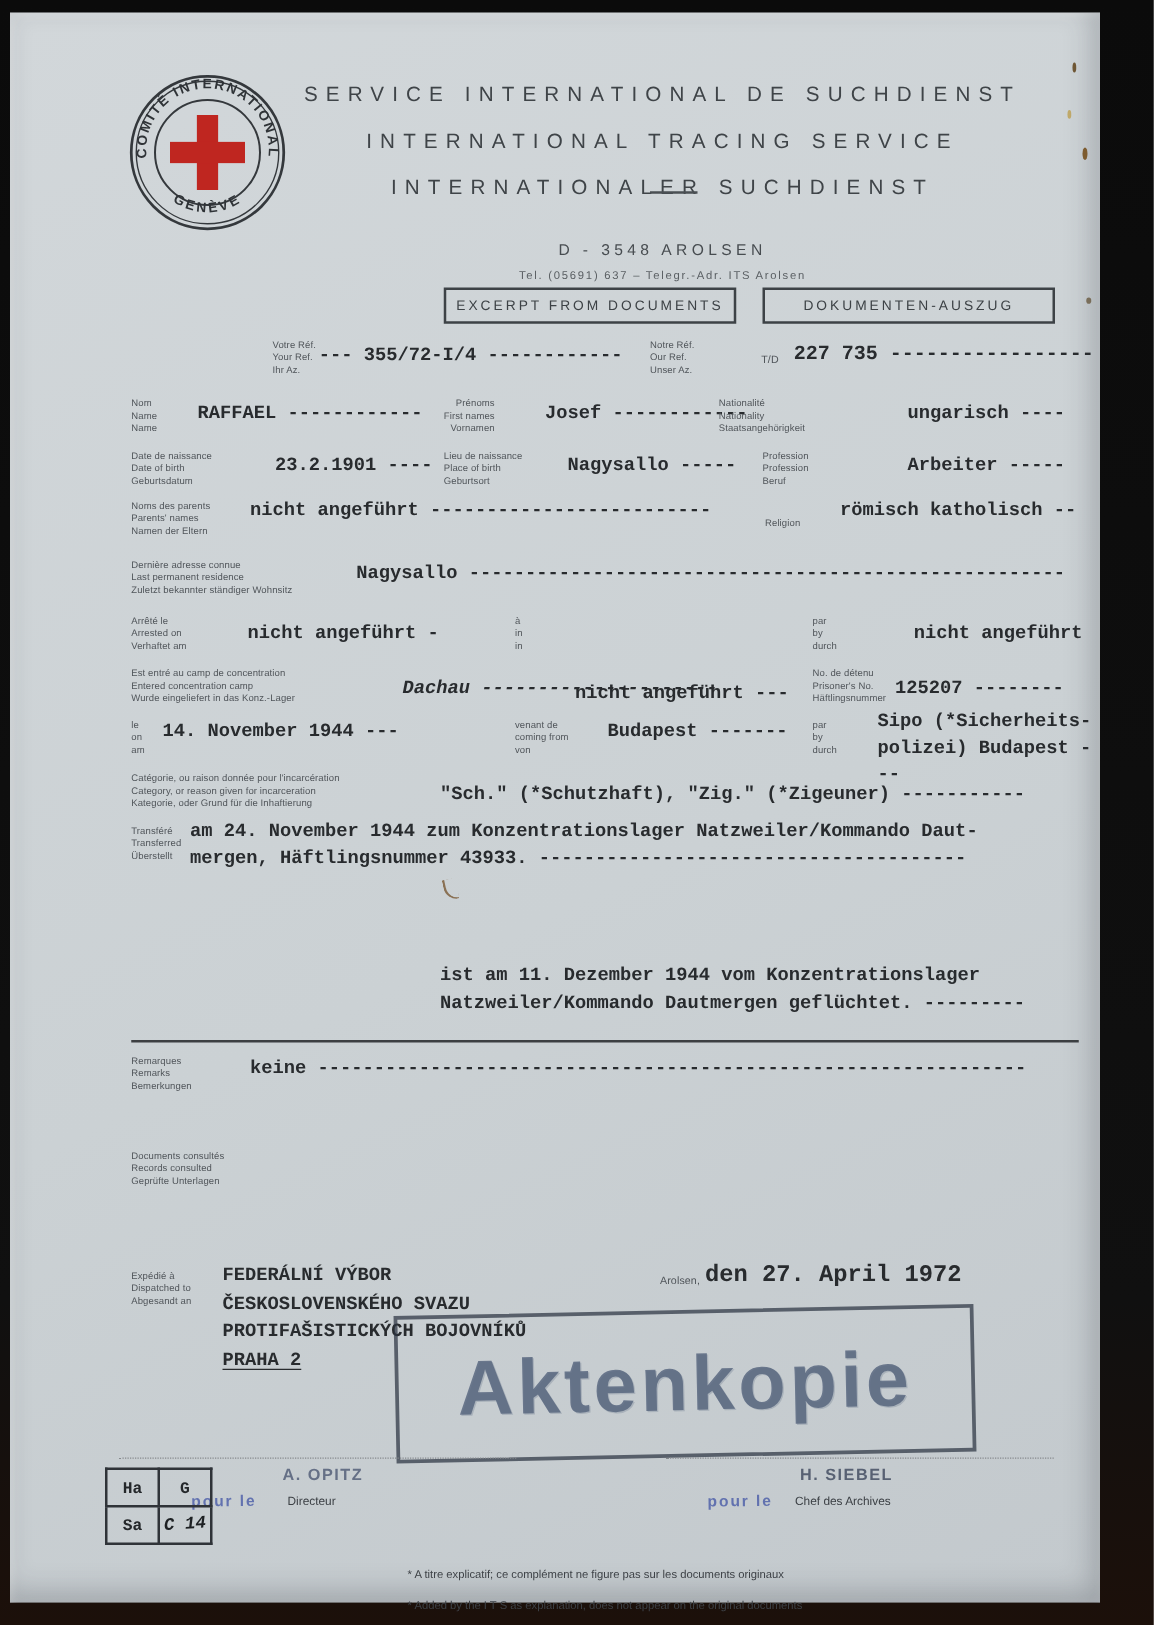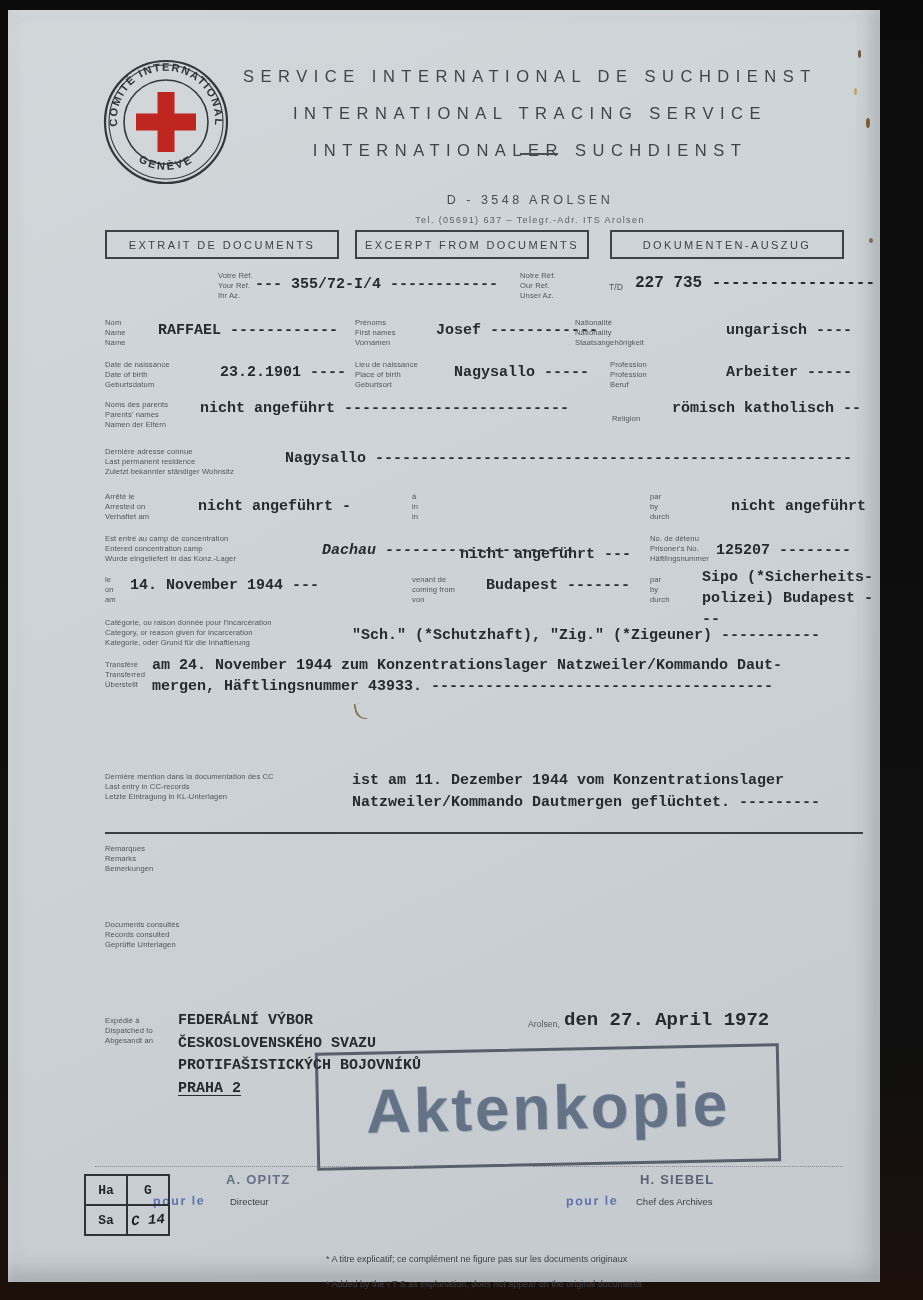--- a/index.html
+++ b/index.html
@@ -93,39 +93,38 @@
   <div class="hdr-center">
     <div class="title-line">SERVICE INTERNATIONAL DE SUCHDIENST</div>
     <div class="title-line">INTERNATIONAL TRACING SERVICE</div>
     <div class="title-line">INTERNATIONALER SUCHDIENST</div>
     <div style="height:14px;"></div>
     <div class="addr">D - 3548 AROLSEN</div>
     <div class="tel">Tel. (05691) 637  –  Telegr.-Adr. ITS Arolsen</div>
   </div>
   <div class="divider"></div>
 
-  <div class="secbox" style="left:97px;width:230px;">EXTRAIT DE DOCUMENTS</div>
   <div class="secbox" style="left:347px;width:230px;">EXCERPT FROM DOCUMENTS</div>
   <div class="secbox" style="left:602px;width:230px;">DOKUMENTEN-AUSZUG</div>
 
   <div class="lbl" style="left:210px;top:261px;">Votre Réf.
 Your Ref.
 Ihr Az.</div>
   <div class="tw" style="left:247px;top:264px;">--- 355/72-I/4 ------------</div>
   <div class="lbl" style="left:512px;top:261px;">Notre Réf.
 Our Ref.
 Unser Az.</div>
   <div class="lbl" style="left:601px;top:272px;font-size:8.5px;">T/D</div>
   <div class="tw" style="left:627px;top:263px;font-size:16px;">227 735 -----------------</div>
 
   <div class="lbl" style="left:97px;top:308px;">Nom
 Name
 Name</div>
   <div class="tw" style="left:150px;top:310px;">RAFFAEL ------------</div>
-  <div class="lbl" style="left:347px;top:308px;">Prénoms
+  <div class="lbl" style="left:347px;top:308px;text-align:right;">Prénoms
 First names
 Vornamen</div>
   <div class="tw" style="left:428px;top:310px;">Josef ------------</div>
   <div class="lbl" style="left:567px;top:308px;">Nationalité
 Nationality
 Staatsangehörigkeit</div>
   <div class="tw" style="left:718px;top:310px;">ungarisch ----</div>
 
   <div class="lbl" style="left:97px;top:350px;">Date de naissance
 Date of birth
@@ -192,31 +191,29 @@
 Category, or reason given for incarceration
 Kategorie, oder Grund für die Inhaftierung</div>
   <div class="tw" style="left:344px;top:615px;">"Sch." (*Schutzhaft), "Zig." (*Zigeuner) -----------</div>
 
   <div class="lbl" style="left:97px;top:650px;">Transféré
 Transferred
 Überstellt</div>
   <div class="tw" style="left:144px;top:645px;">am 24. November 1944 zum Konzentrationslager Natzweiler/Kommando Daut-
 mergen, Häftlingsnummer 43933. --------------------------------------</div>
 
-  <div class="lbl" style="left:97px;top:762px;">Dernière mention dans la documentation des CC
-Last entry in CC-records
-Letzte Eintragung in KL-Unterlagen</div>
   <div class="tw" style="left:344px;top:760px;line-height:22px;">ist am 11. Dezember 1944 vom Konzentrationslager
 Natzweiler/Kommando Dautmergen geflüchtet. ---------</div>
 
   <div class="hr" style="left:97px;top:822px;width:758px;"></div>
 
   <div class="lbl" style="left:97px;top:834px;">Remarques
 Remarks
 Bemerkungen</div>
+  <div class="tw" style="left:192px;top:834px;">keine ---------------------------------------------------------------</div>
 
   <div class="lbl" style="left:97px;top:910px;">Documents consultés
 Records consulted
 Geprüfte Unterlagen</div>
 
   <div class="lbl" style="left:97px;top:1006px;">Expédié à
 Dispatched to
 Abgesandt an</div>
   <div class="tw" style="left:170px;top:1000px;line-height:22.5px;">FEDERÁLNÍ VÝBOR
 ČESKOSLOVENSKÉHO SVAZU

